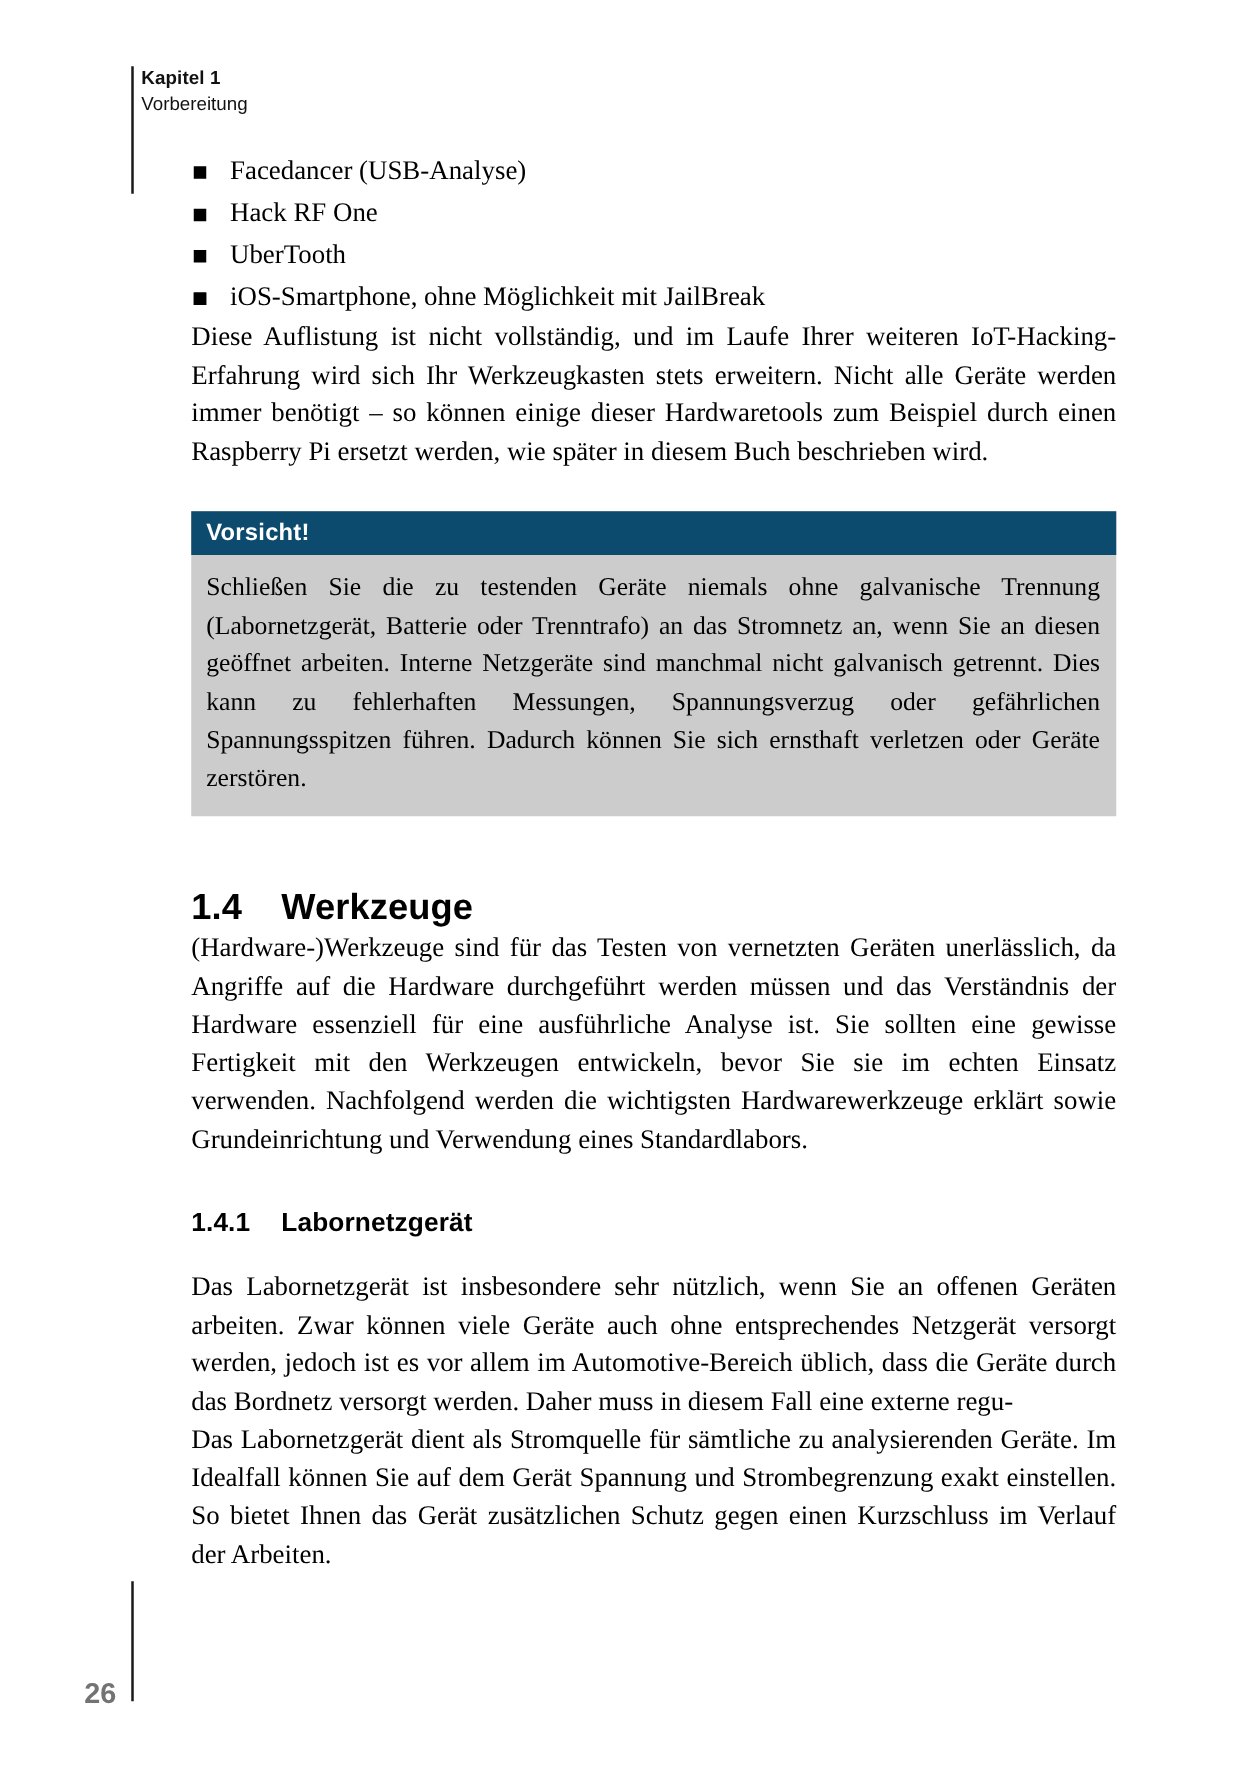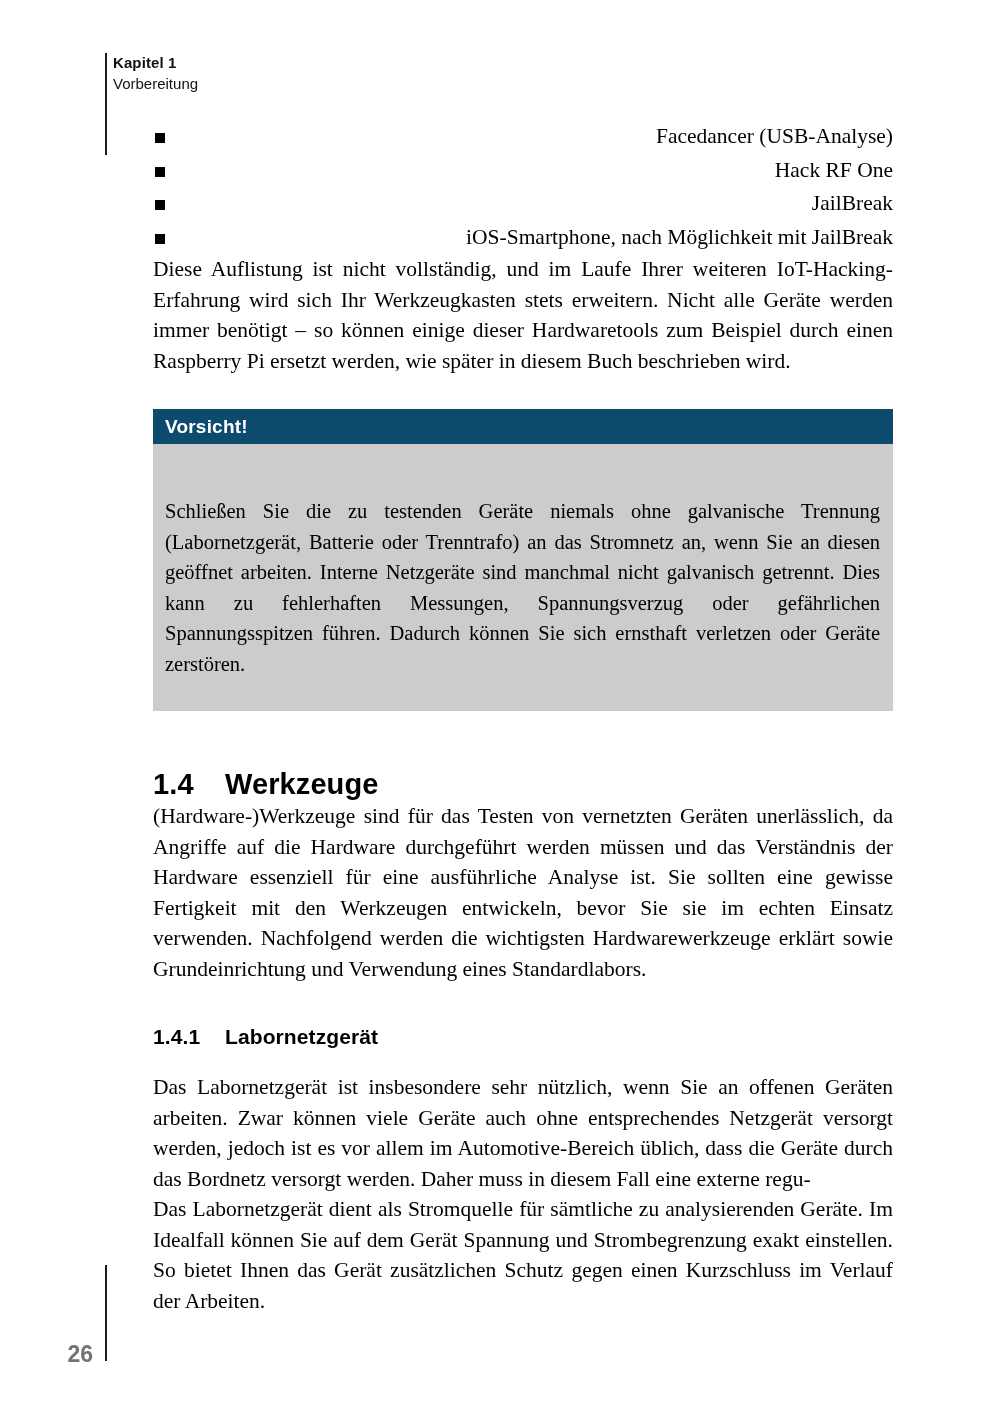--- a/index.html
+++ b/index.html
@@ -54,21 +54,20 @@
     list-style: none;
     margin: 0 0 0 0;
     padding: 0;
   }
   ul.bullets li {
     position: relative;
     padding-left: 31px;
     font-size: 21.5px;
     line-height: 33.5px;
     margin: 0;
-    text-align: right;
   }
   ul.bullets li .sq {
     position: absolute;
     left: 2px;
     top: 13px;
     width: 10px;
     height: 10px;
     background: #000000;
   }
 
@@ -94,23 +93,22 @@
     font-family: "Liberation Sans", sans-serif;
     font-weight: bold;
     font-size: 19px;
     line-height: 35px;
     height: 35px;
     padding: 0 0 0 12px;
     box-sizing: border-box;
     letter-spacing: 0.2px;
   }
   .warnbox-body {
-    padding: 11px 13px 32px 12px;
+    padding: 11px 13px 15px 12px;
     box-sizing: border-box;
-    margin-top: 41px;
   }
   .warnbox-body p {
     margin: 0;
     font-size: 20.5px;
     line-height: 30.5px;
     text-align: justify;
   }
 
   
   h2.sec {
@@ -173,28 +171,28 @@
     <li>
       <span class="sq"></span>
       <span>Facedancer (USB-Analyse)</span>
     </li>
     <li>
       <span class="sq"></span>
       <span>Hack RF One</span>
     </li>
     <li>
       <span class="sq"></span>
-      <span>JailBreak</span>
-    </li>
-    <li>
-      <span class="sq"></span>
-    </li>
-    <li>
-      <span class="sq"></span>
-      <span>iOS-Smartphone, nach Möglichkeit mit JailBreak</span>
+      <span>UberTooth</span>
+    </li>
+    <li>
+      <span class="sq"></span>
+    </li>
+    <li>
+      <span class="sq"></span>
+      <span>iOS-Smartphone, ohne Möglichkeit mit JailBreak</span>
     </li>
   </ul>
 
   <p class="body gap-top-a">Diese Auflistung ist nicht vollständig, und im Laufe Ihrer weiteren IoT-Hacking-Erfahrung wird sich Ihr Werkzeugkasten stets erweitern. Nicht alle Geräte werden immer benötigt – so können einige dieser Hardwaretools zum Beispiel durch einen Raspberry Pi ersetzt werden, wie später in diesem Buch beschrieben wird.</p>
 
   <div class="warnbox">
     <div class="warnbox-head">Vorsicht!</div>
     <div class="warnbox-body">
       <p>Schließen Sie die zu testenden Geräte niemals ohne galvanische Trennung (Labornetzgerät, Batterie oder Trenntrafo) an das Stromnetz an, wenn Sie an diesen geöffnet arbeiten. Interne Netzgeräte sind manchmal nicht galvanisch getrennt. Dies kann zu fehlerhaften Messungen, Spannungsverzug oder gefährlichen Spannungsspitzen führen. Dadurch können Sie sich ernsthaft verletzen oder Geräte zerstören.</p>
     </div>

